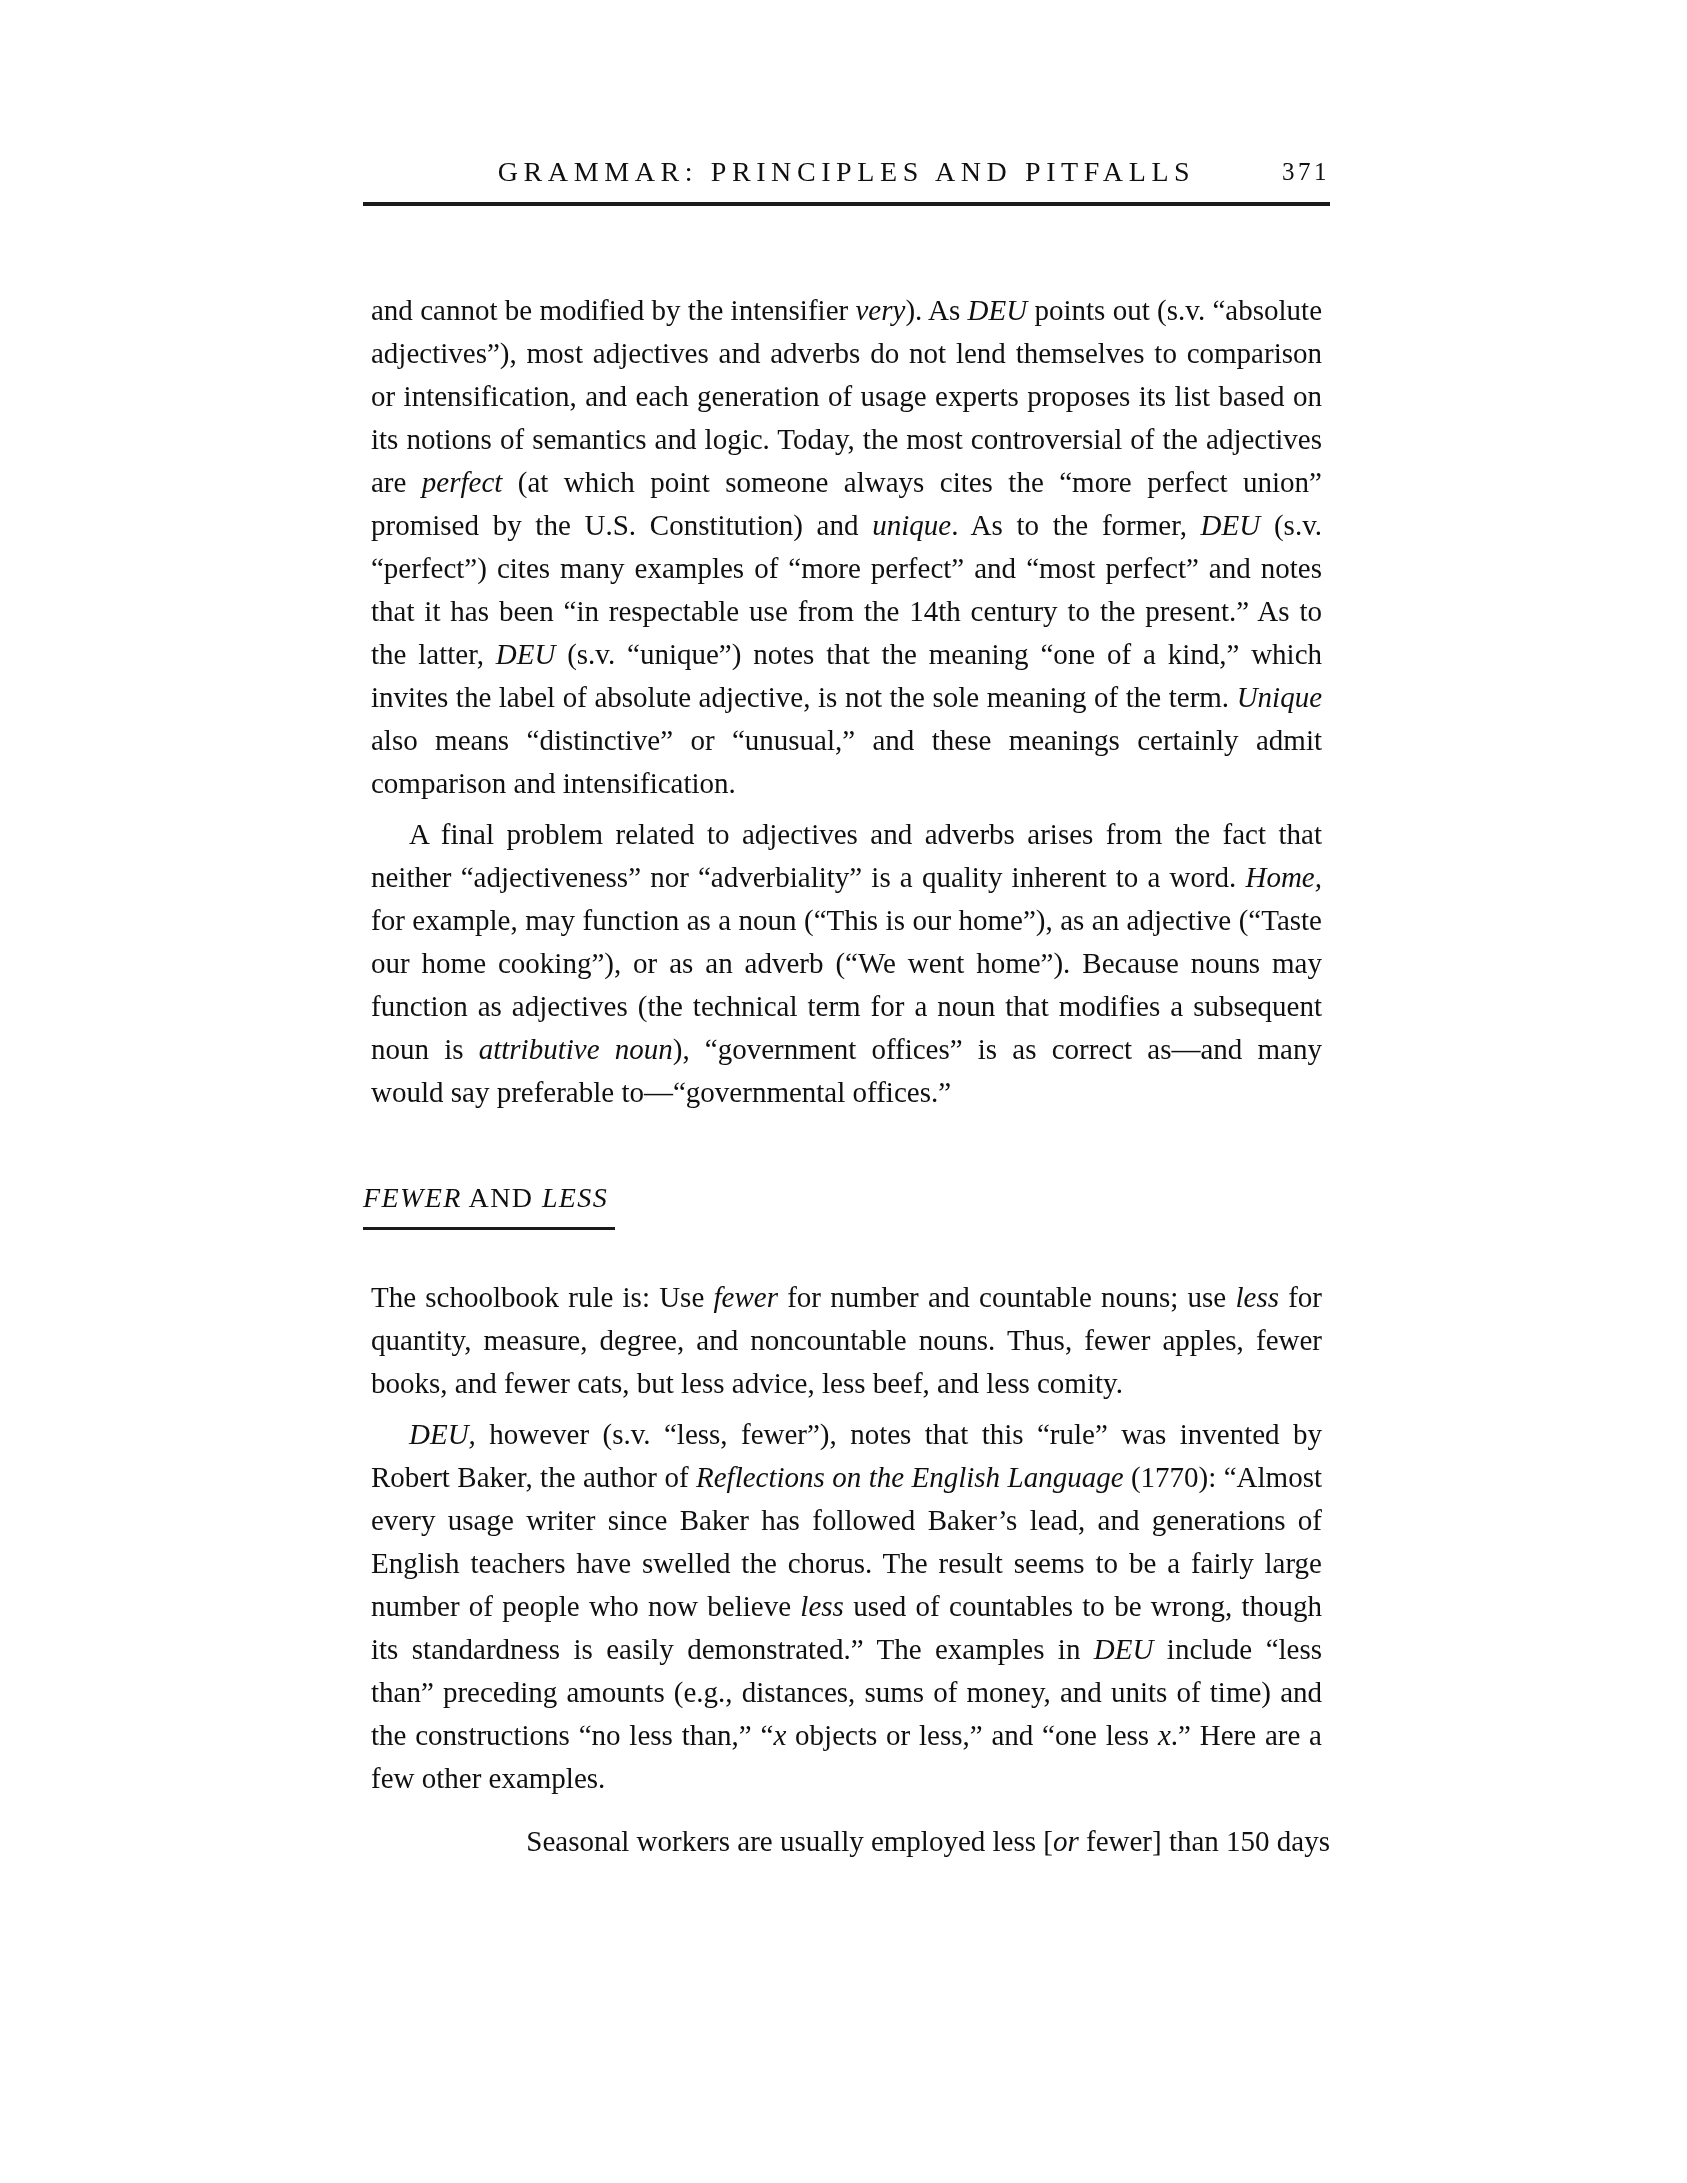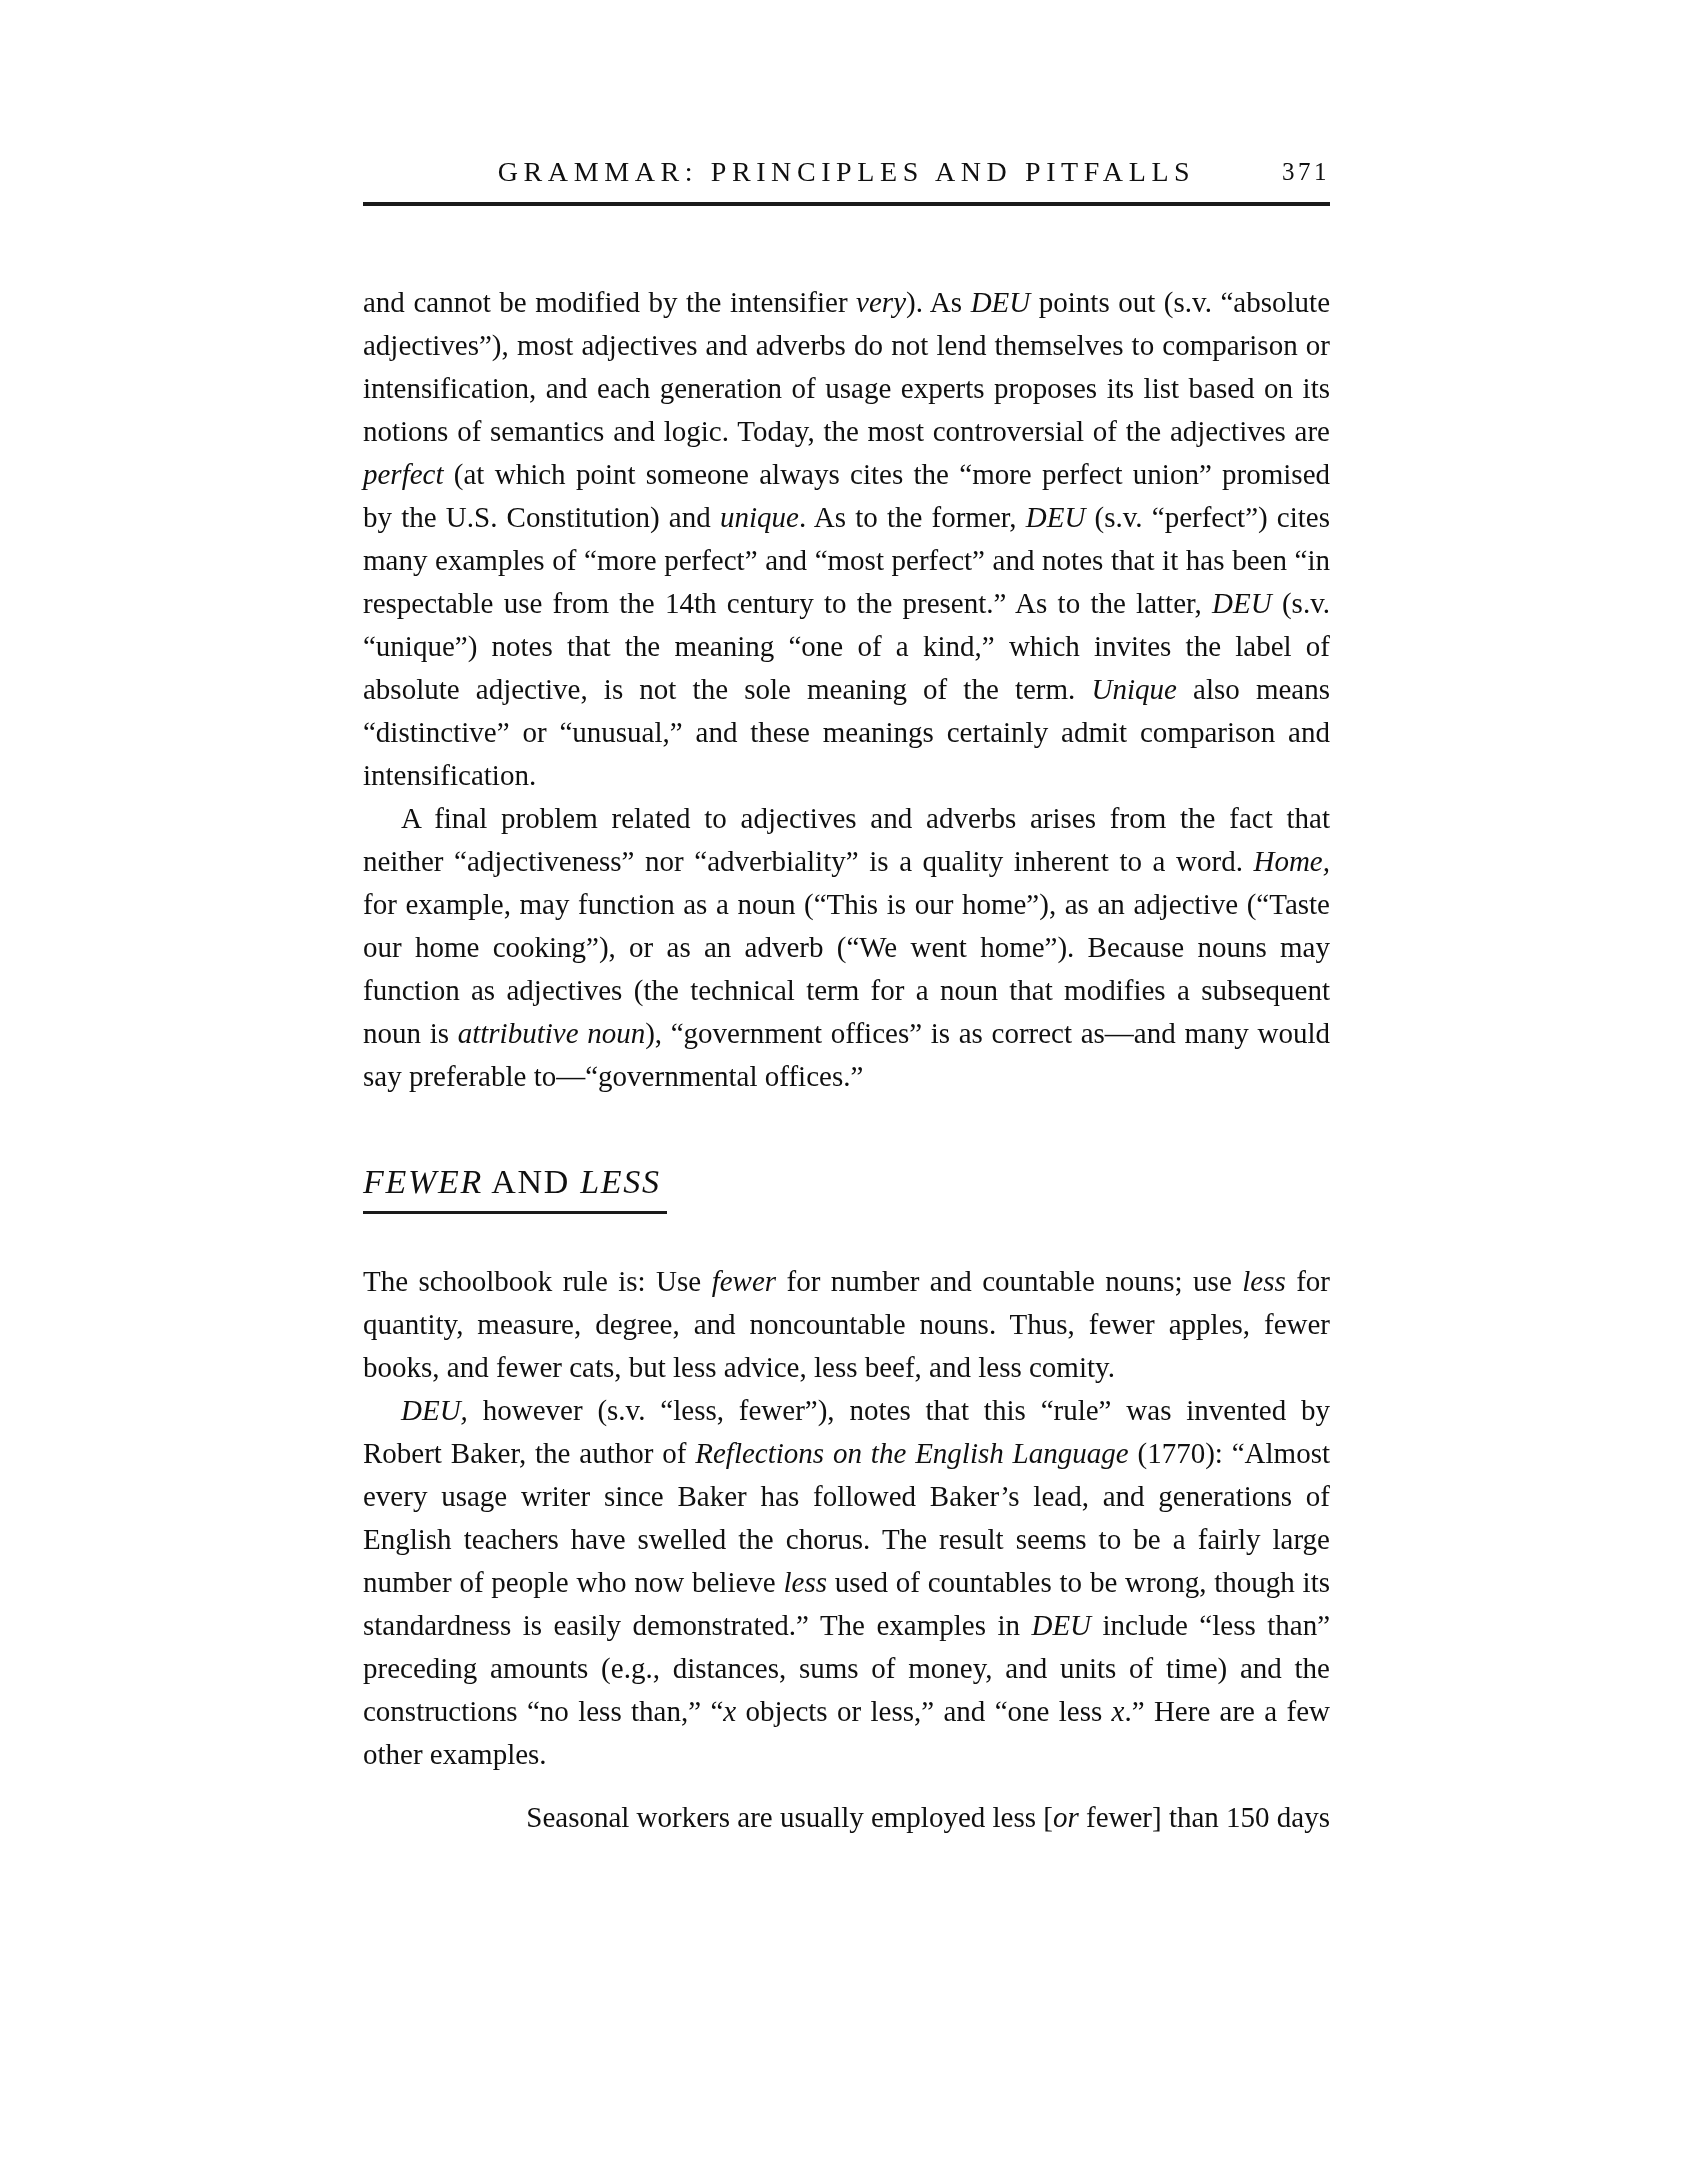--- a/index.html
+++ b/index.html
@@ -49,31 +49,31 @@
     background: var(--rule-color, #1a1a1a);
   }
   
   .flow {
     position: absolute;
     left: 363px;
     top: 281px;
     width: 967px;
   }
   .flow p {
-    margin: 0;
+    margin: 8px;
     font-size: 29px;
     line-height: 43px;
     text-align: justify;
   }
   .flow p.indent { text-indent: 38px; }
   
   .section-heading {
     margin-top: 65px;
     margin-bottom: 46px;
-    font-size: 34px;
+    font-size: 28px;
     line-height: 37px;
     letter-spacing: 0.05em;
   }
   .section-heading .underline-wrap {
     display: inline-block;
     padding-bottom: 10.6px;
     padding-right: 6.6px;
     border-bottom: 3.3px solid var(--rule-color, #1a1a1a);
   }
   

